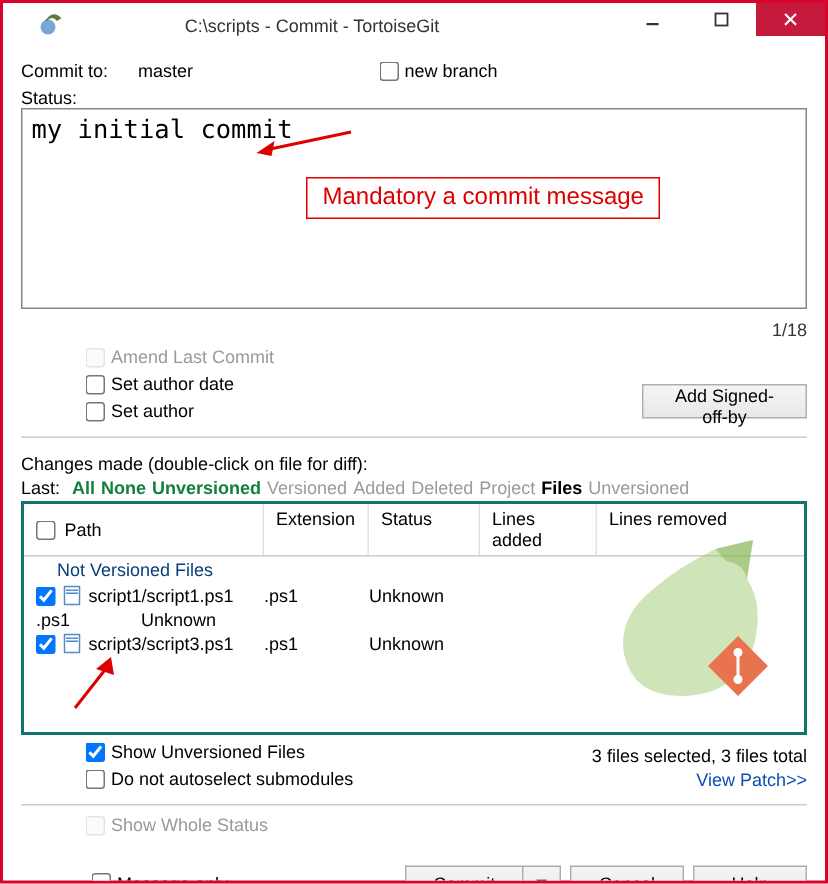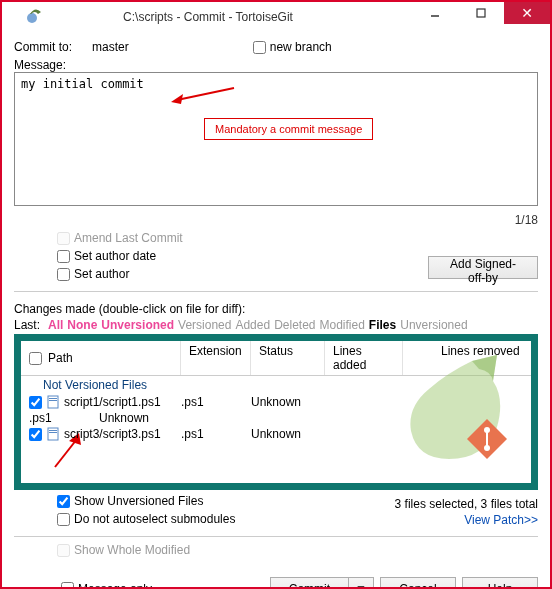--- a/index.html
+++ b/index.html
@@ -6,41 +6,41 @@
 body { width: 552px; height: 589px; background: #fff; border: 2px solid #d9042b; overflow: hidden; }
 .titlebar { height: 30px; background: #fff; display: flex; align-items: center; padding-left: 24px; }
 .titlebar .appicon { width: 18px; height: 18px; margin-right: 10px; position: relative; }
 .titlebar .appicon svg { width: 18px; height: 18px; }
 .titlebar .title { flex: 1; text-align: center; color: #333; margin-left: -50px; }
 .winbtns { display: flex; height: 30px; }
 .winbtn { width: 46px; height: 22px; display: flex; align-items: center; justify-content: center; color: #333; }
 .winbtn.close { background: #c61a3c; color: #fff; width: 46px; height: 22px; }
 .winbtn.close .x { font-size: 14px; }
 .content { padding: 8px 12px 8px 12px; }
-.msgbox { width: 100%; height: 134px; border: 1px solid #888; background: #fff; position: relative; font-family: Consolas, monospace; font-size: 12px; padding: 4px 6px; resize: none; outline: none; }
+.msgbox { width: 100%; height: 134px; border: 1px solid #888; background: #fff; position: relative; font-family: Consolas, monospace; font-size: 17px; padding: 4px 6px; resize: none; outline: none; }
 .msgwrap { position: relative; margin-bottom: 4px; }
 .arrow1 { position: absolute; top: 12px; left: 155px; pointer-events: none; }
-.callout { position: absolute; top: 46px; left: 190px; border: 1px solid #d00; color: #d00; padding: 4px 10px; background: rgba(255,255,255,0.7); font-size: 11px; }
+.callout { position: absolute; top: 46px; left: 190px; border: 1px solid #d00; color: #d00; padding: 4px 10px; background: rgba(255,255,255,0.7); font-size: 16px; }
 .counter { text-align: right; color: #333; font-size: 12px; margin: 2px 0 4px 0; }
 .chk { display: flex; align-items: center; gap: 4px; margin-bottom: 4px; padding-left: 43px; }
 .chk input[type=checkbox] { width: 13px; height: 13px; }
 .chk.disabled { color: #9a9a9a; }
 .chk.disabled input { opacity: 0.6; }
 .btn { border: 1px solid #adadad; background: linear-gradient(#f5f5f5,#e8e8e8); height: 23px; padding: 0 14px; cursor: pointer; color: #000; }
 .section-label { color: #000; margin: 10px 0 2px 0; }
 .checkrow { display: flex; align-items: center; flex-wrap: wrap; gap: 2px; margin-bottom: 2px; }
 .checkrow .lbl { margin-right: 6px; }
-.checkrow a { color: #ec4899; text-decoration: none; margin-right: 2px; }
+.checkrow a { color: #15803d; text-decoration: none; margin-right: 2px; }
 .checkrow a.bold { font-weight: bold; }
 .checkrow a.dim { color: #9a9a9a; }
 .checkrow a.files { color: #000; font-weight: bold; }
-.table { border: 7px solid #0f766e; height: 156px; overflow: hidden; position: relative; background: #fff; }
+.table { border: 2px solid #0f766e; height: 156px; overflow: hidden; position: relative; background: #fff; }
 .thead { display: flex; border-bottom: 1px solid #ccc; background: #fff; }
 .th { padding: 3px 8px; border-right: 1px solid #e2e2e2; color: #000; font-weight: normal; }
-.th:last-child { border-right: none; margin-left: 30px; }
+.th:last-child { border-right: none; }
 .th.c1 { width: 160px; display:flex; align-items:center; }
 .th.c1 input { margin-right: 6px; }
 .th.c2 { width: 70px; }
 .th.c3 { width: 74px; }
 .th.c4 { width: 78px; }
 .th.c5 { width: 100px; flex: 1; }
 .tbody { position: relative; z-index: 2; }
 .grouprow { padding: 2px 8px 2px 22px; color: #0a3f7a; }
 .trow { display: flex; align-items: center; padding: 1px 8px; }
 .trow .c1 { width: 152px; display: flex; align-items: center; gap: 4px; }
@@ -97,21 +97,21 @@
 <div class="content">
   <div class="commitrow">
     <span class="lbl">Commit to:</span>
     <span class="mval">master</span>
     <span class="nb">
       <input type="checkbox" style="">
       <span>new branch</span>
     </span>
   </div>
 
-  <div><span>Message:</span></div>
+  <div><span>Status:</span></div>
   <div class="msgwrap">
     <textarea class="msgbox" style="">my initial commit</textarea>
     <svg class="arrow1" width="70" height="22">
       <line x1="65" y1="4" x2="8" y2="16" stroke="#d00" stroke-width="2"></line>
       <polygon points="2,18 14,10 12,20" fill="#d00"></polygon>
     </svg>
     <div class="callout">Mandatory a commit message</div>
   </div>
   <div class="counter">1/18</div>
 
@@ -137,21 +137,21 @@
 
   <div class="section-label">Changes made (double-click on file for diff):</div>
   <div class="checkrow">
     <span class="lbl">Last:</span>
     <a class="bold">All</a>
     <a class="bold">None</a>
     <a class="bold">Unversioned</a>
     <a class="dim">Versioned</a>
     <a class="dim">Added</a>
     <a class="dim">Deleted</a>
-    <a class="dim">Modified</a>
+    <a class="dim">Project</a>
     <a class="files">Files</a>
     <a class="dim">Unversioned</a>
   </div>
 
   <div class="table">
     <div class="thead">
       <div class="th c1">
           <input type="checkbox" style="">
           <span>Path</span>
         </div>
@@ -227,21 +227,21 @@
     <div class="right">
       <div class="stats">3 files selected, 3 files total</div>
       <div class="link">View Patch&gt;&gt;</div>
     </div>
   </div>
 
   <hr class="ruler">
 
   <div class="chk disabled">
     <input type="checkbox" disabled="" style="">
-    <span>Show Whole Modified</span>
+    <span>Show Whole Status</span>
   </div>
 </div>
 
 <div class="bottombar">
   <div class="left">
     <div class="chk" style="margin:0 0 0 4px">
       <input type="checkbox" style="">
       <span>Message only</span>
     </div>
   </div>

